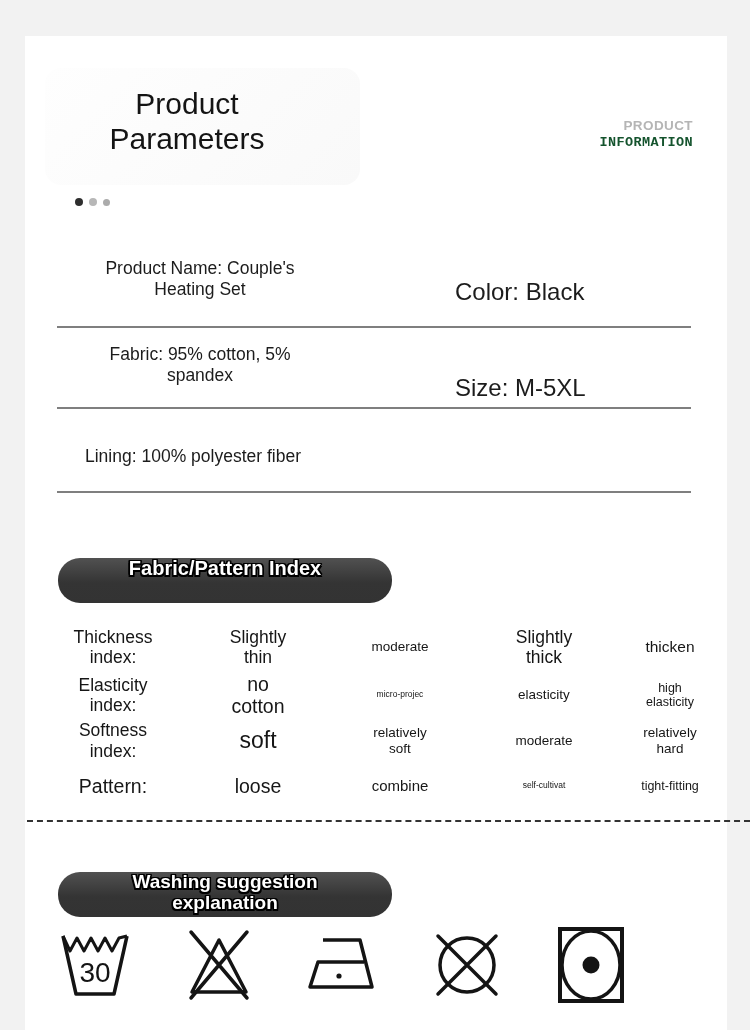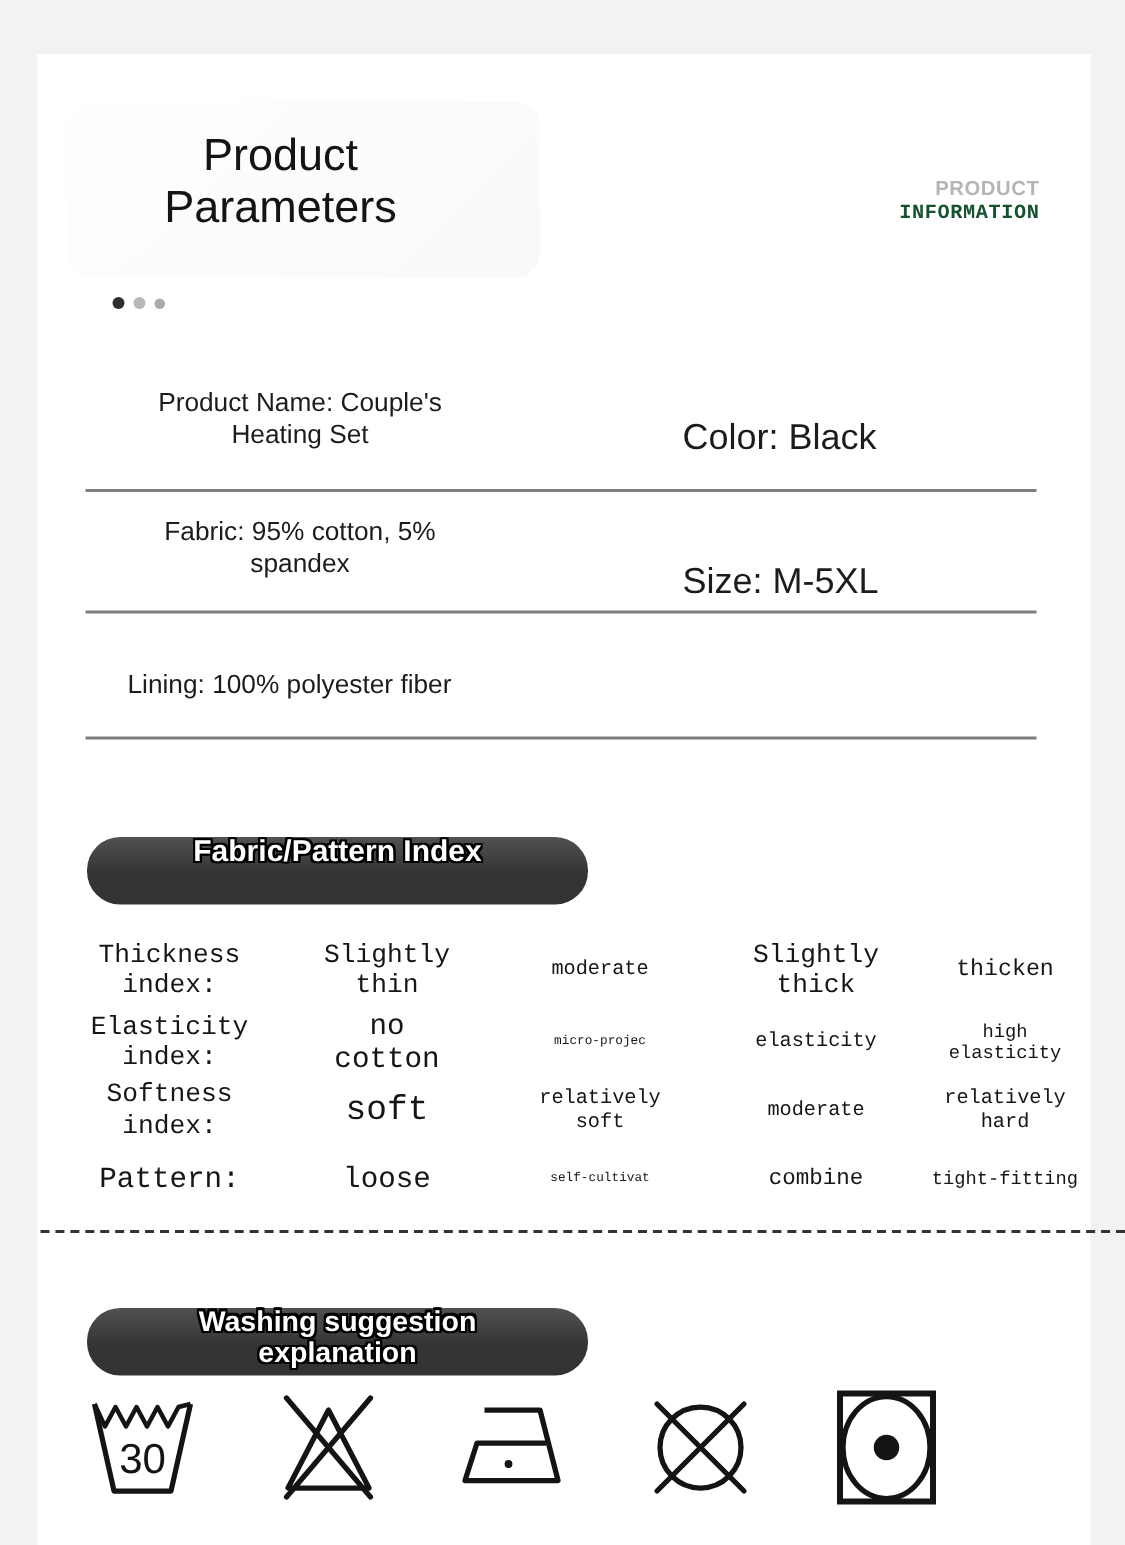--- a/index.html
+++ b/index.html
@@ -67,21 +67,21 @@
   .pill-wash .pill-text{font-size:19px;}
   
   .index-table{
     position:absolute;left:16px;top:586px;width:680px;
     display:grid;
     grid-template-columns:144px 146px 138px 150px 102px;
     grid-template-rows:50px 46px 45px 46px;
   }
   .cell{
     display:flex;align-items:center;justify-content:center;
-    text-align:center;white-space:pre-line;line-height:1.15;color:#161616;font-family:Liberation Mono, monospace;
+    text-align:center;white-space:pre-line;line-height:1.15;color:#161616;
   }
   .fs8{font-size:8.5px;}
   .fs12{font-size:12.5px;}
   .fs13{font-size:13.5px;}
   .fs15{font-size:15px;}
   .fs155{font-size:15.5px;}
   .fs17{font-size:17.5px;}
   .fs19{font-size:19.5px;}
   .fs23{font-size:23px;}
   
@@ -153,22 +153,22 @@
 index:</div>
     <div class="cell fs23">soft</div>
     <div class="cell fs13">relatively
 soft</div>
     <div class="cell fs13">moderate</div>
     <div class="cell fs13">relatively
 hard</div>
 
     <div class="cell fs19">Pattern:</div>
     <div class="cell fs19">loose</div>
+    <div class="cell fs15">combine</div>
     <div class="cell fs8">self-cultivat</div>
-    <div class="cell fs15">combine</div>
     <div class="cell fs12">tight-fitting</div>
   </div>
 
   <div class="pill pill-wash">
     <div class="pill-text">Washing suggestion
 explanation</div>
   </div>
 
   <svg class="wash-icon wi1" viewBox="0 0 80 80">
     <path d="M8 12 L21 70 L59 70 L72 12" fill="none" stroke="#141414" stroke-width="3.5" stroke-linejoin="round"></path>

